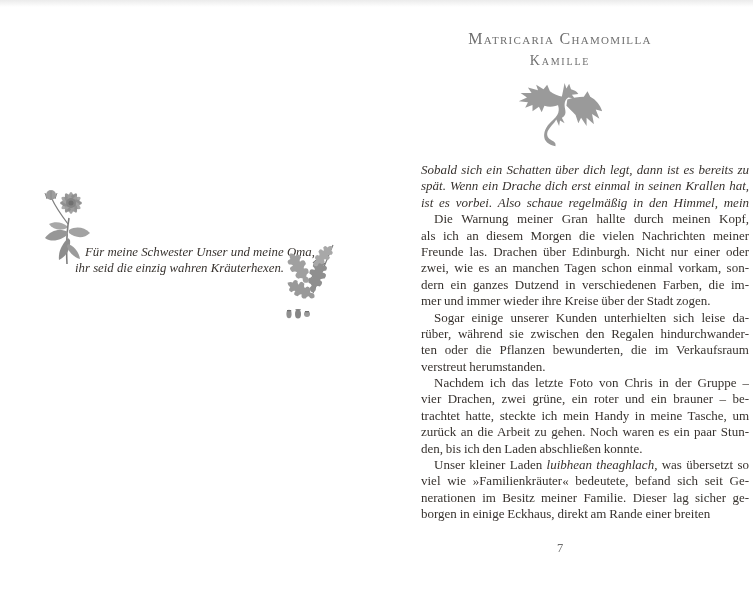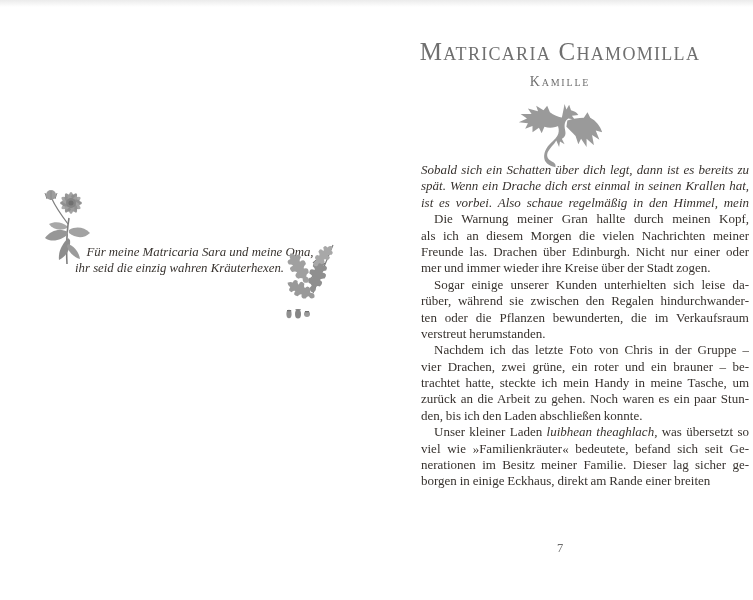--- a/index.html
+++ b/index.html
@@ -16,22 +16,22 @@
   .flower-illo { position:absolute; left:38px; top:182px; }
   .oak-illo { position:absolute; left:281px; top:241px; }
   .dedication { position:absolute; left:75px; top:243px; width:250px;
     font-style:italic; font-size:12.8px; line-height:18px; color:var(--body-text, #37322e); }
   .dedication .line { text-align:center; text-align-last:center; }
 
   
   .right-page { position:absolute; left:376px; top:0; width:377px; height:600px; }
   .chapter-header { position:absolute; left:21px; top:30px; width:326px; text-align:center; }
   .chapter-title {
-    margin:8px; font-weight:normal; font-variant:small-caps;
-    font-size:25px; letter-spacing:1.3px; color:var(--heading, #6f6f6f);
+    margin:0; font-weight:normal; font-variant:small-caps;
+    font-size:16px; letter-spacing:1.3px; color:var(--heading, #6f6f6f);
   }
   .chapter-subtitle {
     margin:5px 0 8px 0; font-weight:normal; font-variant:small-caps;
     font-size:14px; letter-spacing:1.8px; color:var(--heading, #6f6f6f);
   }
   .dragon-wrap { margin-top:13px; }
   .dragon-wrap svg { display:block; margin:0 auto; }
 
   .text-block { position:absolute; left:45px; top:162px; width:328px;
     font-size:13px; line-height:16.4px; color:var(--body-text, #37322e);
@@ -73,21 +73,21 @@
       <circle cx="33" cy="21" r="2.5" fill="#707070"></circle>
     </g>
     <path d="M30 50 C22 46 13 48 7 56 C14 61 24 58 30 52 Z" fill="#979797"></path>
     <path d="M29 44 C24 40 17 39 11 42 C15 48 23 49 29 46 Z" fill="#a8a8a8"></path>
     <path d="M31 48 C38 44 46 45 52 51 C46 57 37 56 31 51 Z" fill="#a2a2a2"></path>
     <path d="M30 56 C24 62 20 70 21 78 C29 74 33 66 32 58 Z" fill="#8d8d8d"></path>
     <path d="M30 62 C36 64 41 70 42 77 C35 75 30 69 29 64 Z" fill="#9b9b9b"></path>
   </svg>
 
   <div class="dedication">
-      <div class="line"><span>Für meine Matricaria Sara und meine Oma,</span></div>
+      <div class="line"><span>Für meine Schwester Unser und meine Oma,</span></div>
       <div class="line last"><span>ihr seid die einzig wahren Kräuterhexen.</span></div>
     </div>
 
   <svg class="oak-illo" width="58" height="82" viewBox="0 0 58 82" aria-hidden="true">
     <path d="M52 4 C46 18 40 34 32 52 M44 22 C38 26 33 32 30 38 M48 12 C42 14 36 18 32 22" stroke="#7d7d7d" stroke-width="1.2" fill="none"></path>
     <g transform="translate(18,27) rotate(-30)">
       <path fill="#a0a0a0" d="M0 -17 Q3 -15 3 -12 Q8 -13 7 -8 Q4 -7 4 -5 Q10 -6 8 0 Q4 1 4 3 Q9 4 6 9 Q3 9 2 11 Q5 15 0 17 Q-5 15 -2 11 Q-3 9 -6 9 Q-9 4 -4 3 Q-4 1 -8 0 Q-10 -6 -4 -5 Q-4 -7 -7 -8 Q-8 -13 -3 -12 Q-3 -15 0 -17 Z"></path>
     </g>
     <g transform="translate(36,35) rotate(18)">
       <path fill="#8f8f8f" d="M0 -17 Q3 -15 3 -12 Q8 -13 7 -8 Q4 -7 4 -5 Q10 -6 8 0 Q4 1 4 3 Q9 4 6 9 Q3 9 2 11 Q5 15 0 17 Q-5 15 -2 11 Q-3 9 -6 9 Q-9 4 -4 3 Q-4 1 -8 0 Q-10 -6 -4 -5 Q-4 -7 -7 -8 Q-8 -13 -3 -12 Q-3 -15 0 -17 Z"></path>
@@ -125,20 +125,22 @@
   <div class="text-block">
     <div class="epigraph">
         <div class="line"><span>Sobald sich ein Schatten über dich legt, dann ist es bereits zu</span></div>
         <div class="line"><span>spät. Wenn ein Drache dich erst einmal in seinen Krallen hat,</span></div>
         <div class="line"><span>ist es vorbei. Also schaue regelmäßig in den Himmel, mein Kind,</span></div>
       </div>
     <div class="para">
         <div class="line"><span>Die Warnung meiner Gran hallte durch meinen Kopf,</span></div>
         <div class="line"><span>als ich an diesem Morgen die vielen Nachrichten meiner</span></div>
         <div class="line"><span>Freunde las. Drachen über Edinburgh. Nicht nur einer oder</span></div>
+        <div class="line"><span>zwei, wie es an manchen Tagen schon einmal vorkam, son-</span></div>
+        <div class="line"><span>dern ein ganzes Dutzend in verschiedenen Farben, die im-</span></div>
         <div class="line last"><span>mer und immer wieder ihre Kreise über der Stadt zogen.</span></div>
       </div>
     <div class="para">
         <div class="line"><span>Sogar einige unserer Kunden unterhielten sich leise da-</span></div>
         <div class="line"><span>rüber, während sie zwischen den Regalen hindurchwander-</span></div>
         <div class="line"><span>ten oder die Pflanzen bewunderten, die im Verkaufsraum</span></div>
         <div class="line last"><span>verstreut herumstanden.</span></div>
       </div>
     <div class="para">
         <div class="line"><span>Nachdem ich das letzte Foto von Chris in der Gruppe –</span></div>

